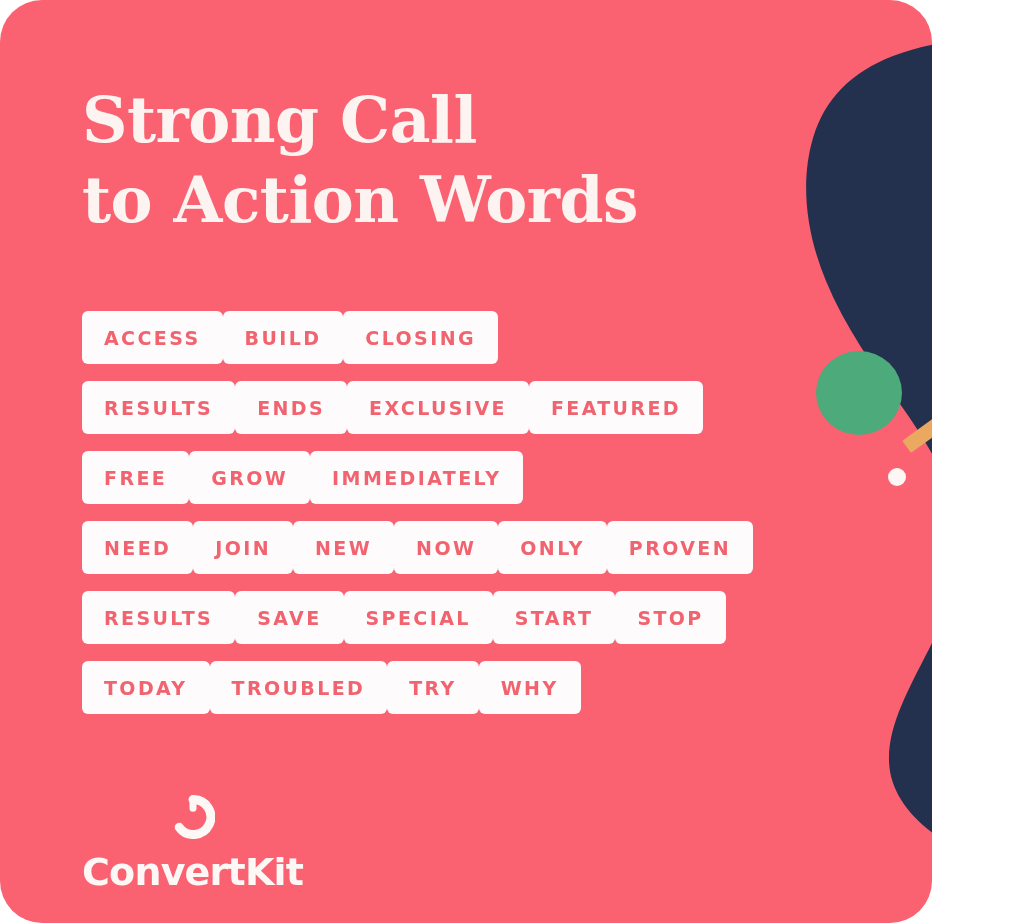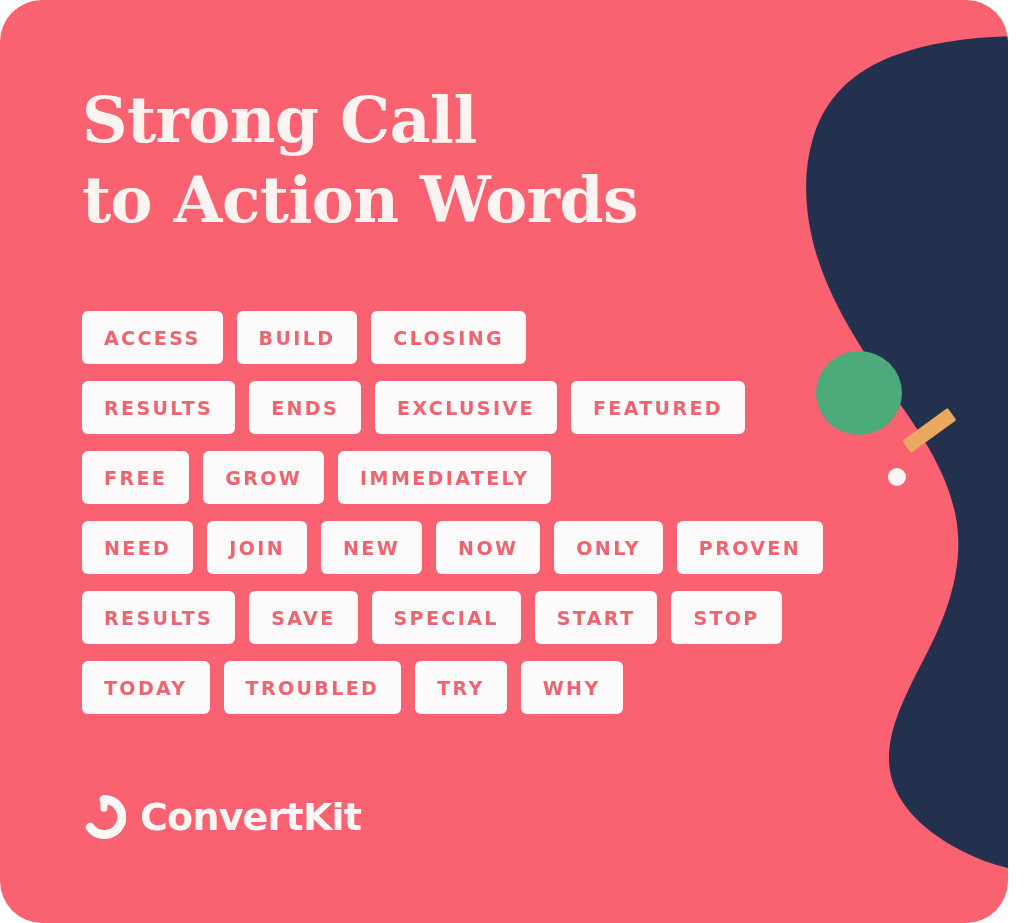--- a/index.html
+++ b/index.html
@@ -9,21 +9,21 @@
   }
   body {
     width: 1024px;
     height: 923px;
     overflow: hidden;
     font-family: "Liberation Sans", sans-serif;
   }
 
   #poster {
     position: relative;
-    width: 1008px;
+    width: 932px;
     height: 923px;
     background: #fb6271;
     border-radius: 42px;
     overflow: hidden;
     box-sizing: border-box;
   }
 
   
   .art-layer {
     position: absolute;
@@ -58,21 +58,20 @@
   
   .pill-grid {
     position: absolute;
     left: 82px;
     top: 311px;
     width: 740px;
   }
   .pill-row {
     display: flex;
     flex-wrap: nowrap;
-    gap: 14px;
     margin-bottom: 17px;
     height: 53px;
   }
   .pill {
     height: 53px;
     display: flex;
     align-items: center;
     justify-content: center;
     padding: 0 22px;
     background: #fdfbfb;
@@ -87,20 +86,21 @@
   }
 
   
   .brand {
     position: absolute;
     left: 82px;
     top: 795px;
     display: flex;
     align-items: center;
     gap: 14px;
+    flex-direction: column;
   }
   .brand-mark {
     width: 44px;
     height: 44px;
     display: block;
     flex: 0 0 auto;
   }
   .brand-name {
     font-family: "DejaVu Sans", "Liberation Sans", sans-serif;
     font-weight: 700;

